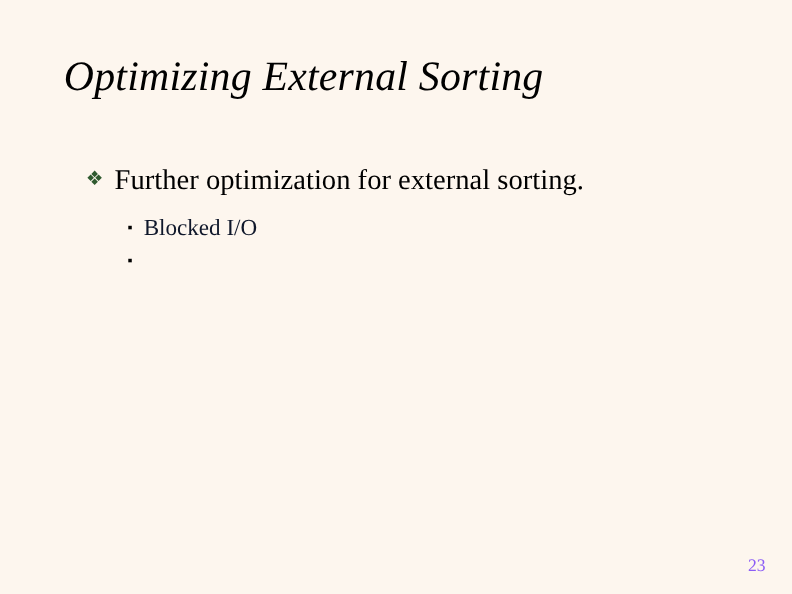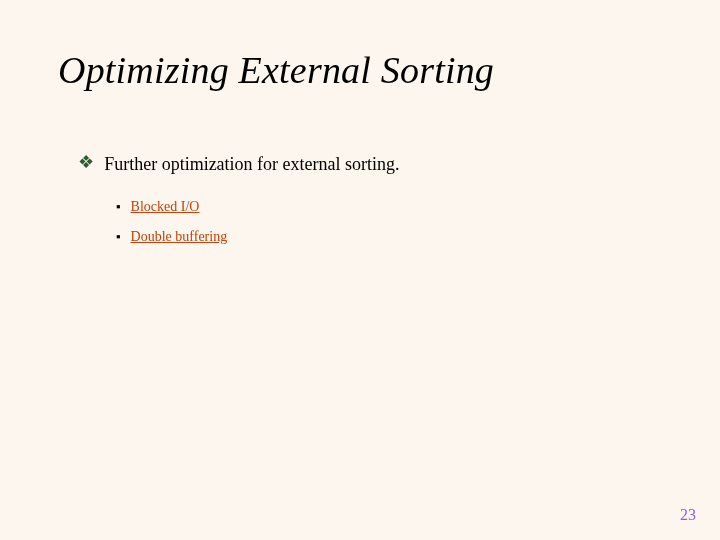--- a/index.html
+++ b/index.html
@@ -42,45 +42,44 @@
   }
   .diamond-bullet {
     font-size: 18px;
     color: #2f5a2f;
     margin-right: 10px;
     line-height: 28px;
     font-style: normal;
     font-family: Arial, sans-serif;
   }
   .l1-text {
-    font-size: 18px;
+    font-size: 26px;
     color: #000;
     line-height: 32px;
   }
   .level2 {
     margin-top: 14px;
     margin-left: 38px;
   }
   .l2-row {
     display: flex;
     align-items: flex-start;
     margin-bottom: 4px;
   }
   .square-bullet {
     font-size: 13px;
     color: #000;
     margin-right: 10px;
     line-height: 26px;
     font-family: Arial, sans-serif;
   }
   .l2-text {
-    font-size: 14px;
-    color: #c2410c;
+    font-size: 21px;
+    color: #0f172a;
     line-height: 26px;
-    text-decoration: underline;
   }
   .page-number {
     position: absolute;
     bottom: 16px;
     right: 24px;
     font-size: 16px;
     color: #8b5cf6;
     font-family: "Times New Roman", Times, serif;
   }
 </style>
@@ -97,20 +96,19 @@
       <span class="l1-text">Further optimization for external sorting.</span>
     </div>
 
     <div class="level2">
       <div class="l2-row">
         <span class="square-bullet">▪</span>
         <span class="l2-text">Blocked I/O</span>
       </div>
       <div class="l2-row">
         <span class="square-bullet">▪</span>
-        <span class="l2-text">Double buffering</span>
       </div>
     </div>
   </div>
 
   <div class="page-number">23</div>
 
 </div>
 
 </body></html>

